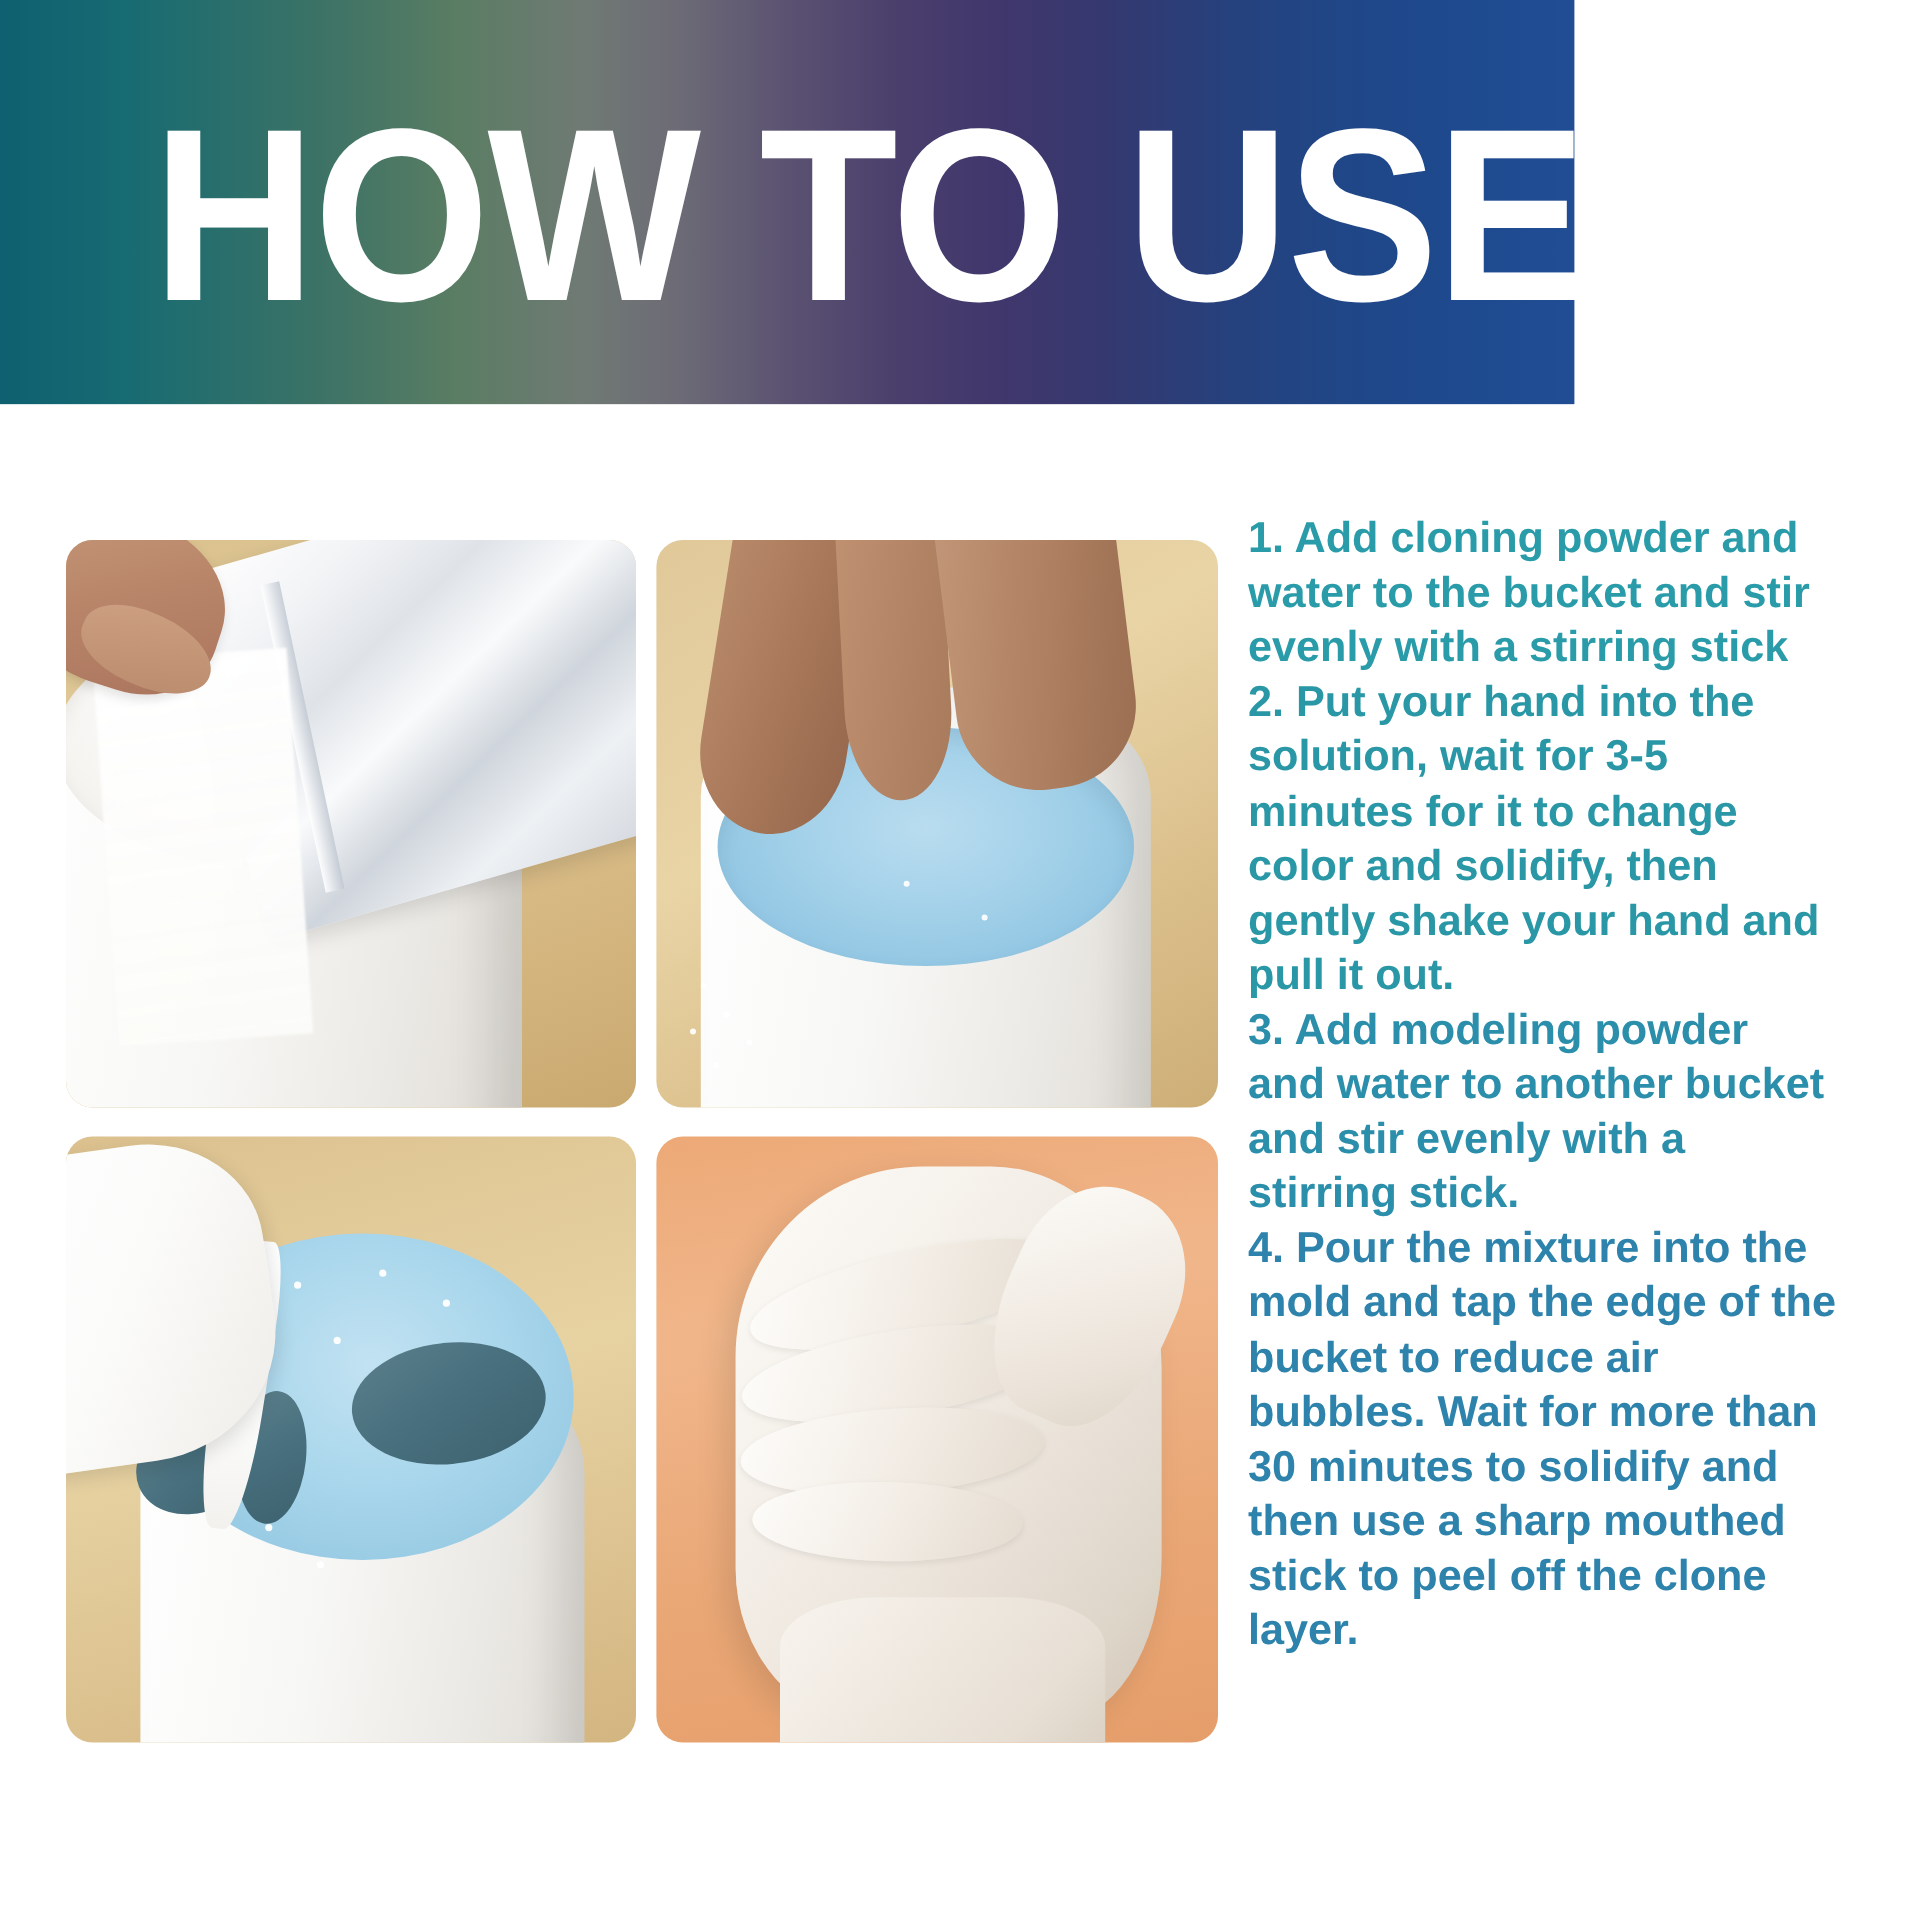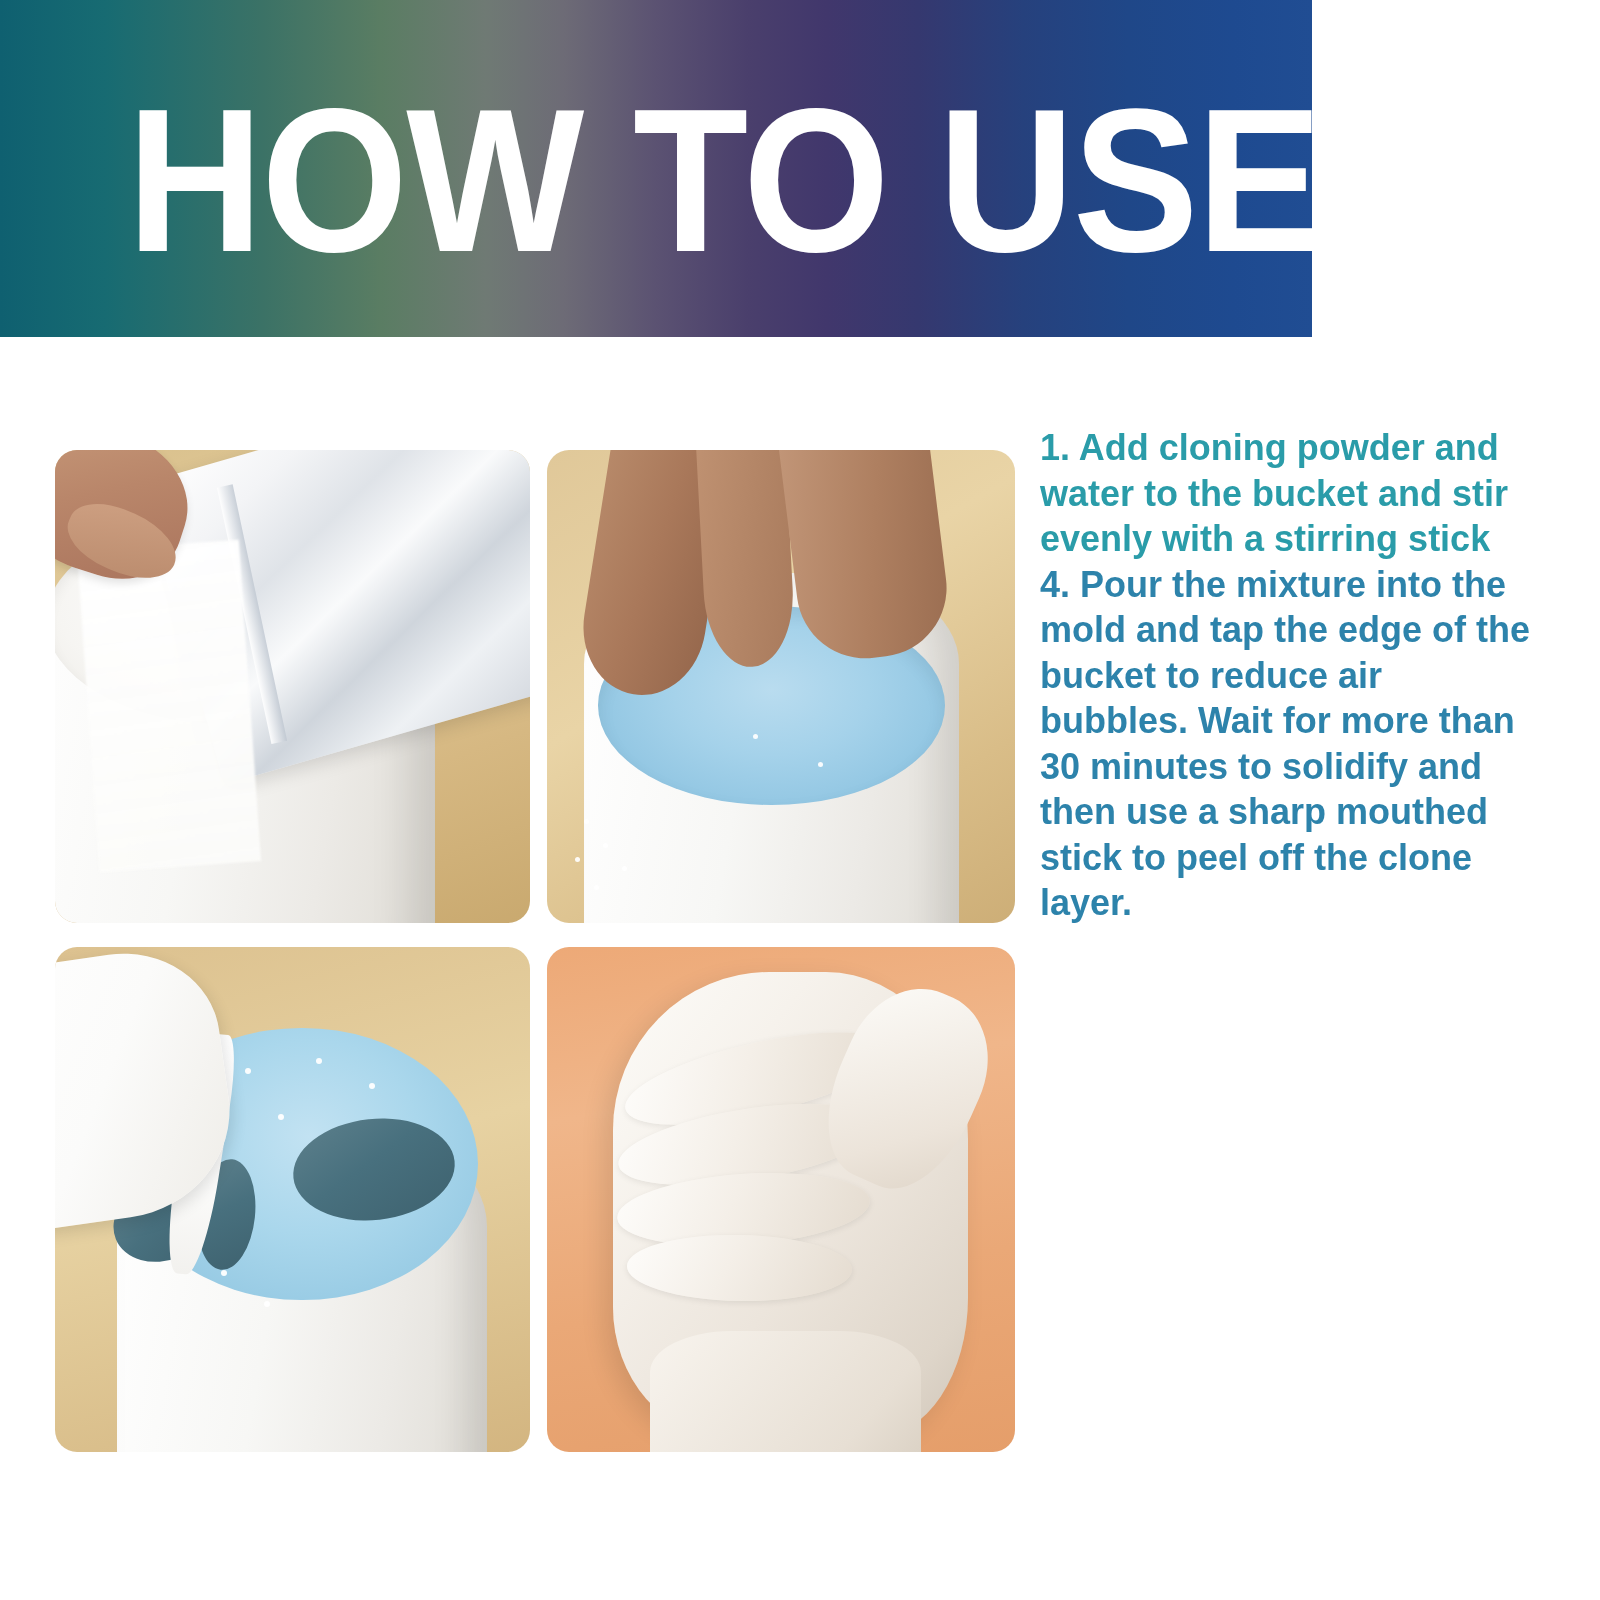--- a/index.html
+++ b/index.html
@@ -303,16 +303,18 @@
       <div class="t4-finger t4-f3"></div>
       <div class="t4-finger t4-f4"></div>
       <div class="t4-thumb"></div>
       <div class="t4-wrist"></div>
     </div>
 
   </div>
 
   <div id="instructions">
     <span class="step s1">1. Add cloning powder and water to the bucket and stir evenly with a stirring stick</span>
+    <span class="step s2">2. Put your hand into the solution, wait for 3-5 minutes for it to change color and solidify, then gently shake your hand and pull it out.</span>
+    <span class="step s3">3. Add modeling powder and water to another bucket and stir evenly with a stirring stick.</span>
     <span class="step s4">4. Pour the mixture into the mold and tap the edge of the bucket to reduce air bubbles. Wait for more than 30 minutes to solidify and then use a sharp mouthed stick to peel off the clone layer.</span>
   </div>
 
 </div>
 
 </body></html>

